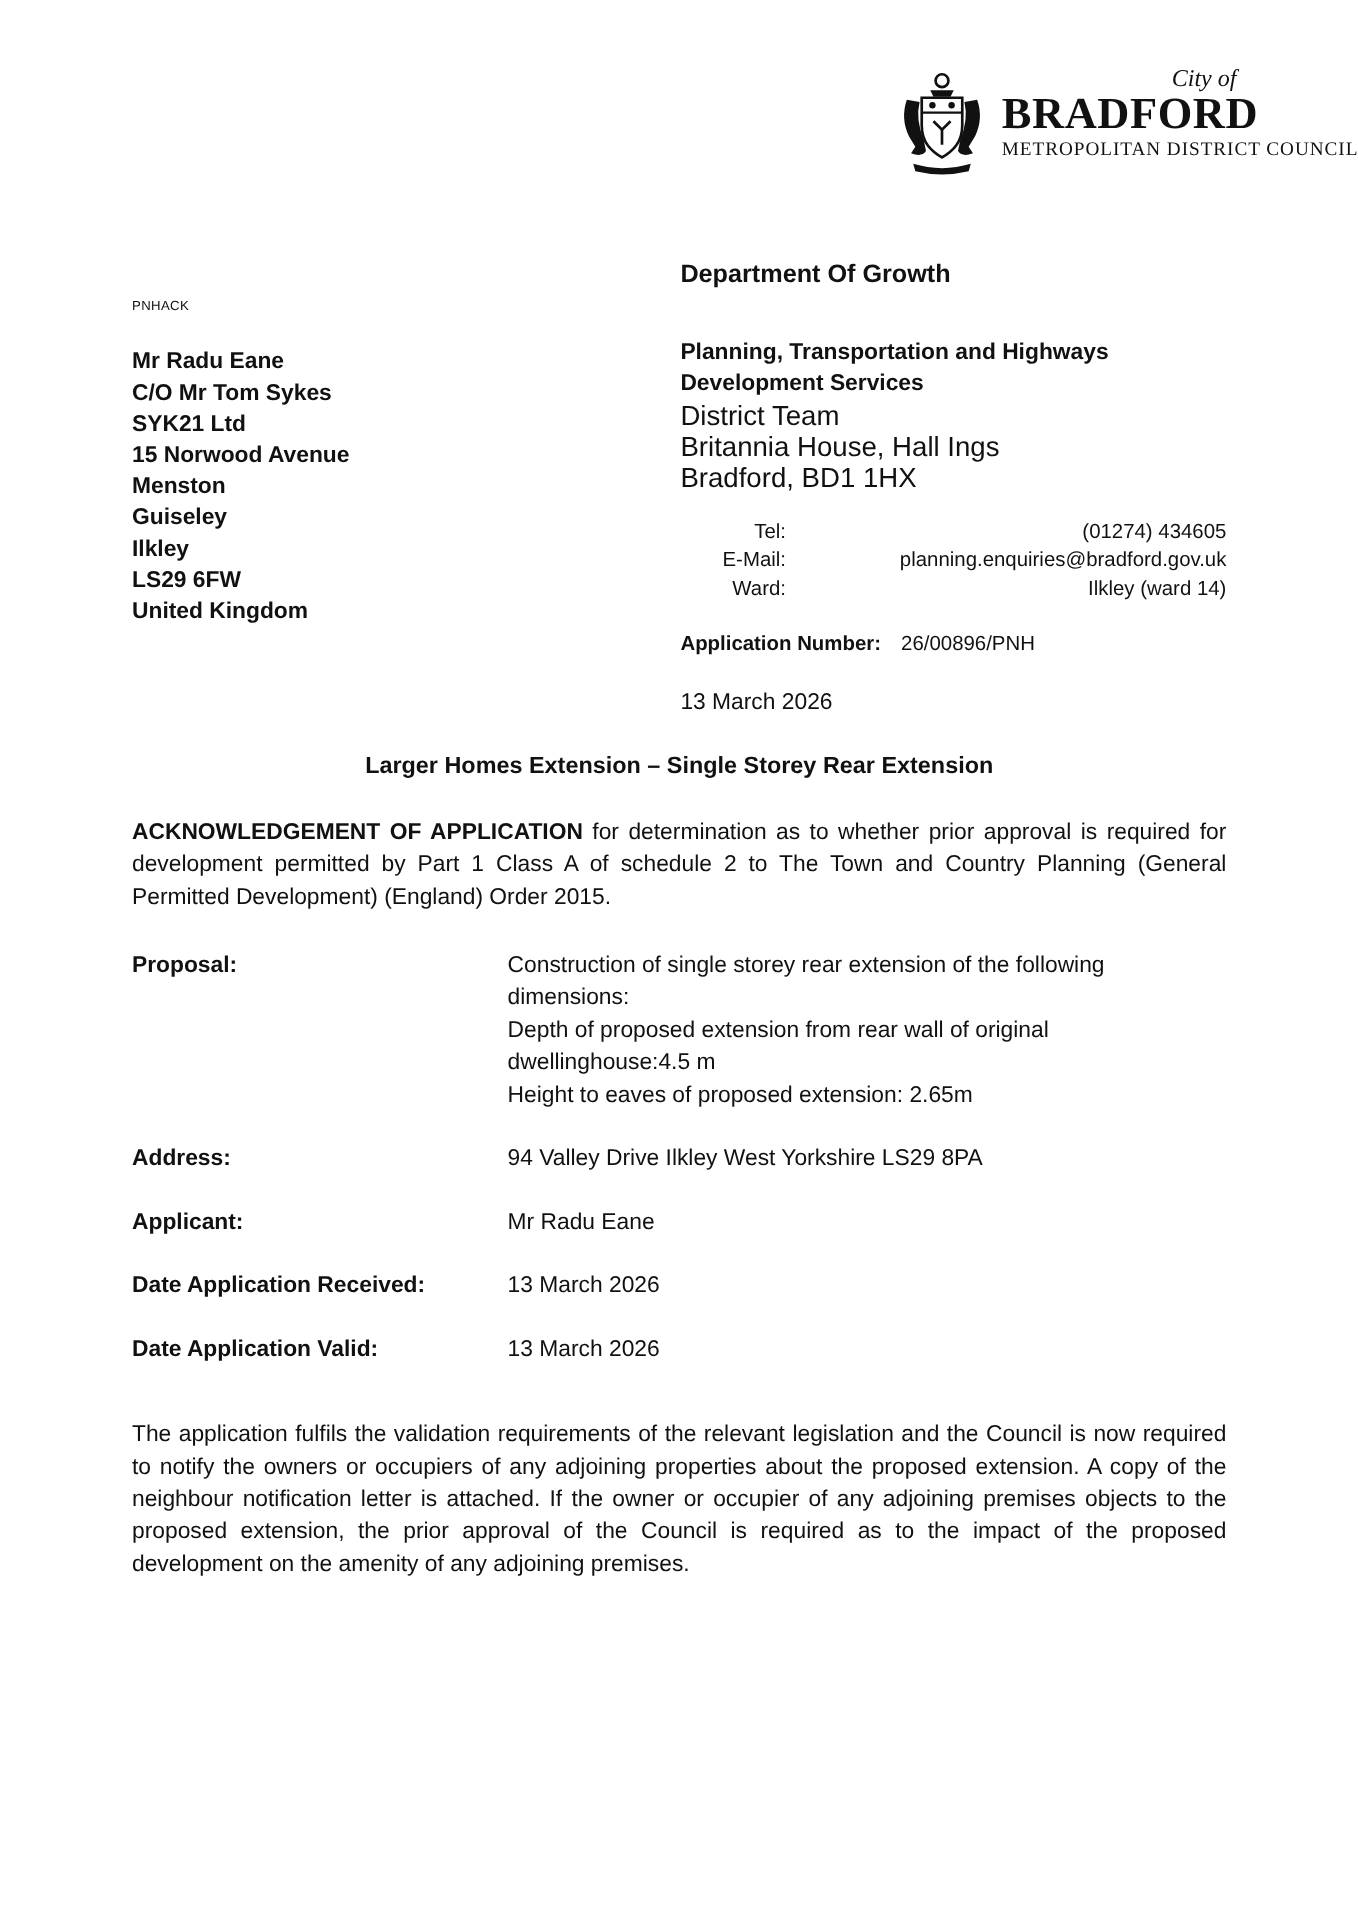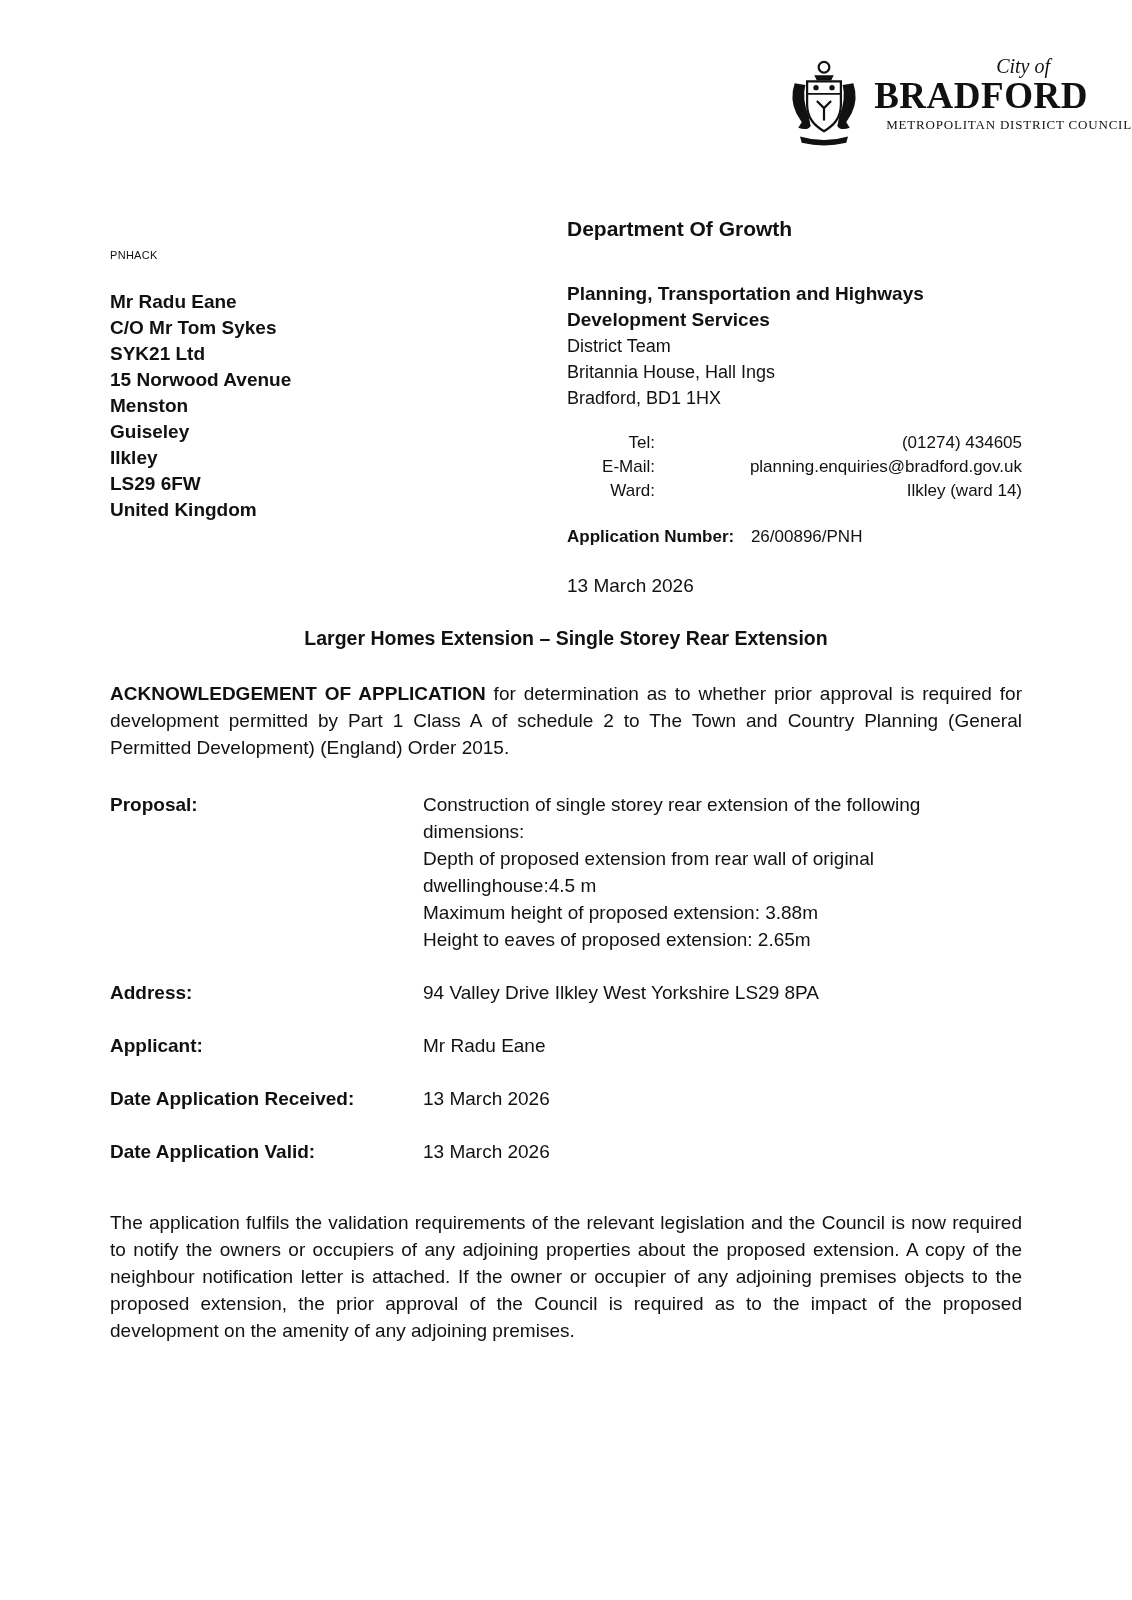--- a/index.html
+++ b/index.html
@@ -32,25 +32,24 @@
     padding-left: 40px;
     line-height: 22px;
   }
   .bradford {
     font-size: 37px;
     font-weight: 700;
     letter-spacing: 0.5px;
     line-height: 38px;
   }
   .metro {
-    font-size: 13px;
+    font-size: 16px;
     letter-spacing: 0.8px;
     line-height: 18px;
     margin-top: 1px;
-    margin-left: 12px;
   }
 
   
   .cols {
     display: flex;
     padding: 0 110px;
     margin-top: 58px;
   }
   .col-left { width: 457px; flex: 0 0 457px; }
   .col-right { flex: 1; }
@@ -74,21 +73,21 @@
     margin-top: 12px;
     margin-bottom: 40px;
   }
   .dept-service {
     font-size: 19px;
     font-weight: 700;
     line-height: 26px;
     max-width: 440px;
   }
   .dept-address div {
-    font-size: 18px;
+    font-size: 23px;
     line-height: 26px;
   }
   .contacts { margin-top: 20px; text-align: right; }
   .contact-row { display: flex; font-size: 17px; line-height: 24px; }
   .contact-label { width: 88px; flex: 0 0 88px; }
   .contact-value { flex: 1; }
 
   .app-number { margin-top: 24px; font-size: 17px; }
   .app-number .lbl { font-weight: 700; }
   .app-number .val { margin-left: 12px; }
@@ -214,21 +213,20 @@
 
   <p class="ack-para"><strong>ACKNOWLEDGEMENT OF APPLICATION</strong><span> for determination as to whether prior approval is required for development permitted by Part 1 Class A of schedule 2 to The Town and Country Planning (General Permitted Development) (England) Order 2015.</span></p>
 
   <div class="fields">
 
     <div class="field-row">
       <div class="field-label">Proposal:</div>
       <div class="field-value">
         <div>Construction of single storey rear extension of the following dimensions:</div>
         <div>Depth of proposed extension from rear wall of original dwellinghouse:4.5 m</div>
-        <div>Maximum height of proposed extension: 3.88m</div>
         <div>Height to eaves of proposed extension: 2.65m</div>
       </div>
     </div>
 
     <div class="field-row">
       <div class="field-label">Address:</div>
       <div class="field-value">94 Valley Drive Ilkley West Yorkshire LS29 8PA</div>
     </div>
 
     <div class="field-row">

